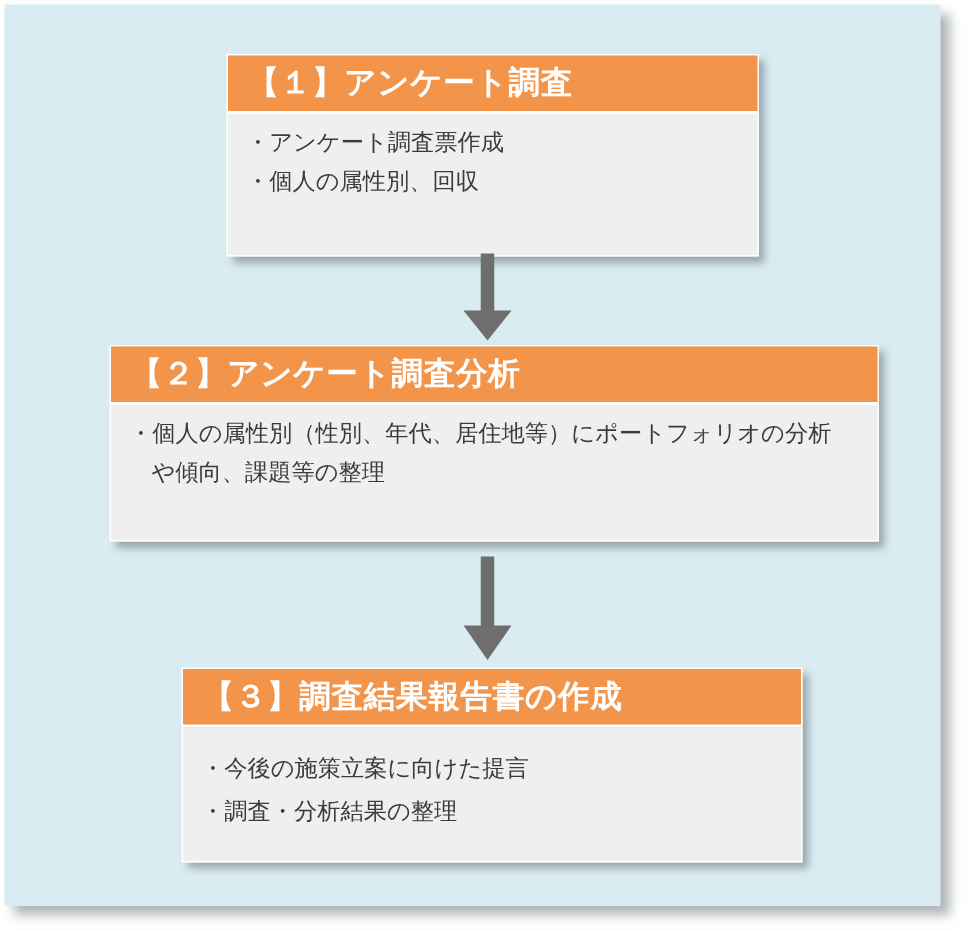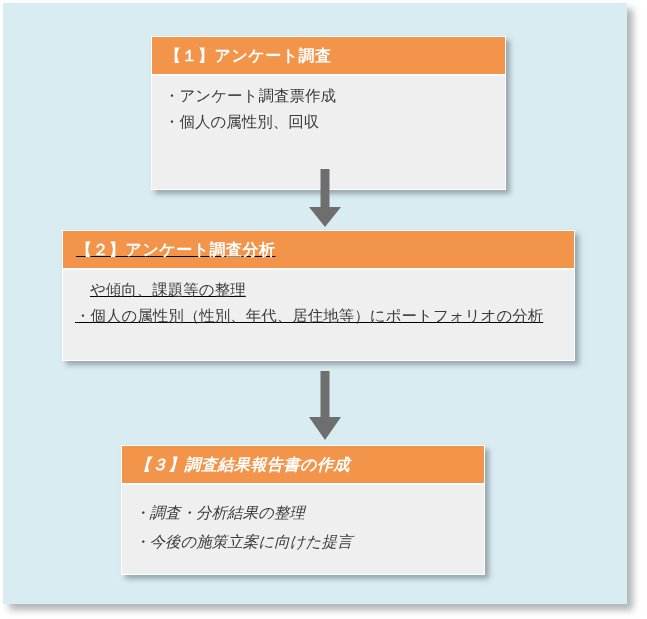--- a/index.html
+++ b/index.html
@@ -17,42 +17,42 @@
   .step-box {
     position: absolute;
     border: 1px solid #ffffff;
     box-shadow: 4px 4px 5px rgba(90,100,105,0.5);
     background: #efefef;
   }
   .step-header {
     background: #f2944a;
     color: #ffffff;
     font-weight: bold;
-    font-size: 16px;
+    font-size: 21px;
     line-height: 37px;
     height: 39px;
     padding: 0 0 0 13px;
     border-bottom: 2px solid #ffffff;
     letter-spacing: 0.5px;
     white-space: nowrap;
     overflow: hidden;
   }
   .step-body {
     background: #efefef;
     color: #3b3b3b;
     font-size: 15.5px;
     padding: 7px 10px 7px 12px;
   }
   .step-body .line { line-height: 26px; white-space: nowrap; }
   .step-body .line.cont { padding-left: 15px; }
   .box-1 { left: 148px; top: 33px;  width: 355px; }
-  .box-1 .step-body { height: 113px; }
-  .box-2 { left: 59px;  top: 227px; width: 513px; text-decoration: underline; }
+  .box-1 .step-body { height: 94px; }
+  .box-2 { left: 70px;  top: 227px; width: 513px; }
   .box-2 .step-body { height: 90px; }
-  .box-3 { left: 118px; top: 442px; width: 364px; font-style: italic; }
+  .box-3 { left: 118px; top: 442px; width: 414px; }
   .box-3 .step-body { height: 89px; padding-top: 13px; }
   .box-3 .step-body .line { line-height: 29px; }
 
   .arrow { position: absolute; width: 32px; }
   .arrow .shaft {
     position: absolute; left: 50%; transform: translateX(-50%);
     top: 0; width: 9px; background: #6e6e6e;
   }
   .arrow .head {
     position: absolute; left: 50%; transform: translateX(-50%);
@@ -82,32 +82,32 @@
     </div>
 
     <div class="arrow arrow-1">
       <div class="shaft"></div>
       <div class="head"></div>
     </div>
 
     <div class="step-box box-2">
       <div class="step-header">【２】アンケート調査分析</div>
       <div class="step-body">
+        <div class="line">・個人の属性別（性別、年代、居住地等）にポートフォリオの分析</div>
         <div class="line cont">や傾向、課題等の整理</div>
-        <div class="line">・個人の属性別（性別、年代、居住地等）にポートフォリオの分析</div>
       </div>
     </div>
 
     <div class="arrow arrow-2">
       <div class="shaft"></div>
       <div class="head"></div>
     </div>
 
     <div class="step-box box-3">
       <div class="step-header">【３】調査結果報告書の作成</div>
       <div class="step-body">
+        <div class="line">・今後の施策立案に向けた提言</div>
         <div class="line">・調査・分析結果の整理</div>
-        <div class="line">・今後の施策立案に向けた提言</div>
       </div>
     </div>
 
   </div>
 </div>
 
 </body></html>

